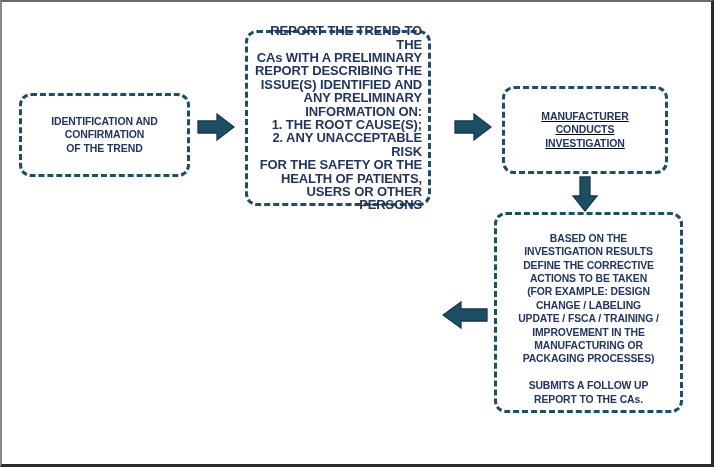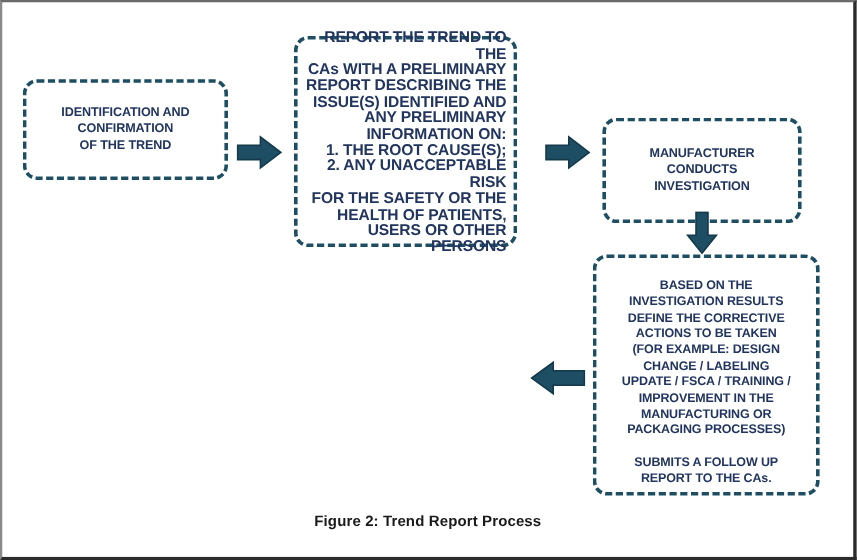--- a/index.html
+++ b/index.html
@@ -48,23 +48,23 @@
     font-weight: bold;
     font-size: 10.5px;
     line-height: 13.2px;
     letter-spacing: -0.1px;
     white-space: pre-line;
     text-align: center;
     display: block;
     width: 100%;
   }
 
-  #node-identification { left: 17px;  top: 64px;  width: 171px; height: 84px; }
+  #node-identification { left: 17px;  top: 91px;  width: 171px; height: 84px; }
   #node-report-trend   { left: 243px; top: 28px;  width: 186px; height: 176px; }
-  #node-investigation  { left: 500px; top: 96px;  width: 166px; height: 88px; }
+  #node-investigation  { left: 500px; top: 84px;  width: 166px; height: 88px; text-decoration: underline; }
   #node-corrective     { left: 492px; top: 210px; width: 189px; height: 201px; align-items: flex-end; }
   #node-final-report   { left: 243px; top: 280px; width: 186px; height: 81px; }
 
   #node-report-trend .node-text  { font-size: 13px; line-height: 13.4px; text-align: right; }
   #node-corrective .node-text    { font-size: 10.4px; line-height: 13.4px; }
   #node-final-report .node-text  { font-size: 10.4px; line-height: 13.4px; }
 
   
   .arrow {
     position: absolute;
@@ -158,16 +158,15 @@
         <polygon points="10,1 20,1 20,20 27,20 15,35 3,20 10,20" fill="#1d4e63" stroke="#15394a" stroke-width="1.3" stroke-linejoin="miter"></polygon>
       </svg>
     </div>
 
     <div class="arrow" id="arrow-4">
       <svg width="46" height="30" viewBox="0 0 46 30" xmlns="http://www.w3.org/2000/svg">
         <polygon points="45,9 19,9 19,2 1,15 19,28 19,21 45,21" fill="#1d4e63" stroke="#15394a" stroke-width="1.3" stroke-linejoin="miter"></polygon>
       </svg>
     </div>
 
-    <div id="caption">Figure 2: Trend Report Process</div>
 
   </div>
 </div>
 
 </body></html>

